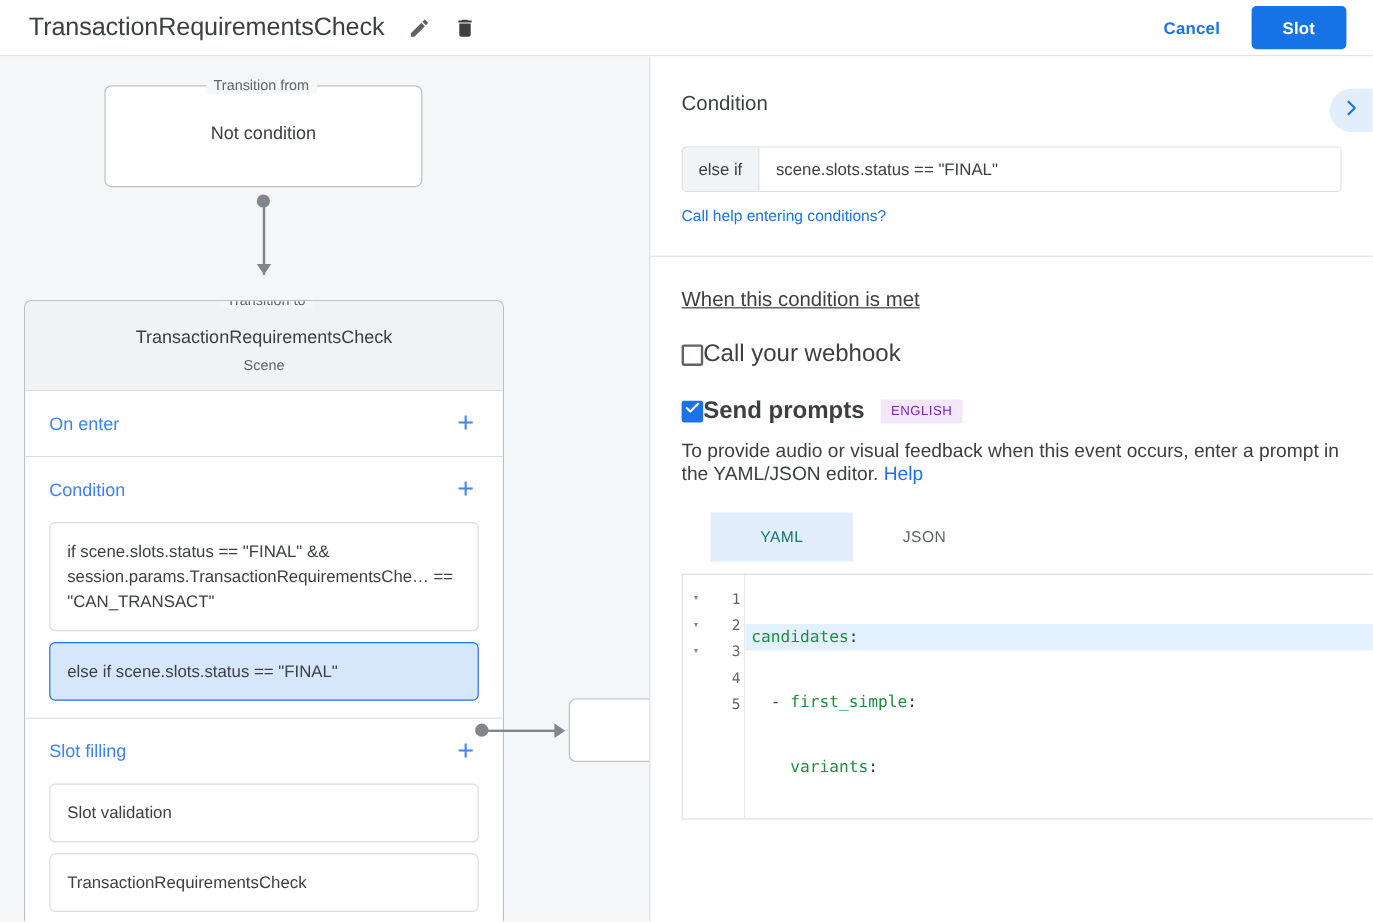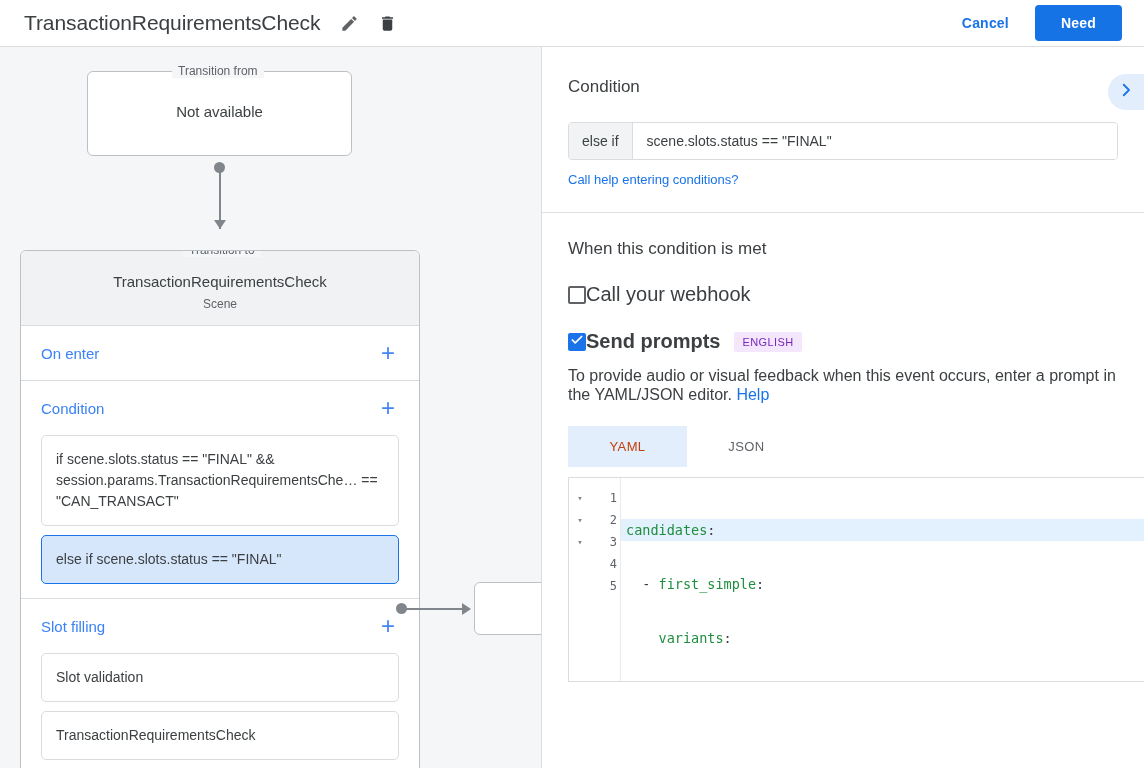--- a/index.html
+++ b/index.html
@@ -148,21 +148,21 @@
     font-size: 14px; color: #3c4043; white-space: nowrap;
   }
   .cond-value {
     flex: 1; border: none; outline: none; padding: 0 14px;
     font-size: 14px; color: #3c4043; font-family: "Liberation Sans", sans-serif;
     background: #fff;
   }
   .help-link { display: inline-block; margin-top: 12px; font-size: 13px; color: #1a73e8; text-decoration: none; cursor: pointer; }
 
   .rsection.met { padding-top: 26px; }
-  .met-title { font-size: 17px; color: #3c4043; }
+  .met-title { font-size: 17px; color: #3c4043; text-decoration: underline; }
   .check-row { display: flex; align-items: center; margin-top: 24px; }
   .cbox {
     width: 18px; height: 18px; border: 2px solid #5f6368; border-radius: 2px;
     background: #fff; cursor: pointer; flex: 0 0 auto;
   }
   .cbox.checked {
     background: #1a73e8; border-color: #1a73e8;
     display: flex; align-items: center; justify-content: center;
   }
   .check-label { font-size: 20px; color: #3c4043; }
@@ -175,21 +175,21 @@
     margin-top: 13px; font-size: 16px; color: #3c4043; line-height: 19px; max-width: 552px;
   }
   .hint a { color: #1a73e8; text-decoration: none; cursor: pointer; }
 
   
   .tabs { display: flex; margin-top: 22px; }
   .tab {
     min-width: 119px; text-align: center; padding: 13px 10px; font-size: 13px;
     color: #5f6368; cursor: pointer; letter-spacing: .4px;
   }
-  .tab.active { background: #e3eefc; color: #c2410c; font-weight: normal; }
+  .tab.active { background: #e3eefc; color: #0f766e; font-weight: normal; margin-left: 24px; }
 
   
   .editor {
     margin-top: 10px; margin-left: 26px; width: 578px; height: 205px;
     border: 1px solid #dadce0; border-top: 1px solid #dadce0;
     display: flex; overflow: hidden; background: #fff;
   }
   .gutter {
     width: 52px; background: #fff; border-right: 1px solid #e8eaed;
     padding-top: 9px; flex: 0 0 auto; font-family: "DejaVu Sans Mono", monospace;
@@ -227,28 +227,28 @@
       <span>
         <svg width="19" height="19" viewBox="0 0 24 24" fill="#3c4043">
           <path d="M6 19c0 1.1.9 2 2 2h8c1.1 0 2-.9 2-2V7H6v12zM19 4h-3.5l-1-1h-5l-1 1H5v2h14V4z"></path>
         </svg>
       </span>
     </div>
 
     <div class="header-spacer"></div>
 
     <button class="cancel-btn">Cancel</button>
-    <button class="save-btn">Need</button>
+    <button class="save-btn">Slot</button>
   </div>
 
   <div class="canvas">
 
     <div class="fieldset-box" id="transition-from">
       <div class="fieldset-legend">Transition from</div>
-      <div class="not-available">Not available</div>
+      <div class="not-available">Not condition</div>
     </div>
 
     <div class="conn-dot" style="left:214px; top:115px;"></div>
     <div class="conn-line-v" style="left:219px; top:120px; height:62px;"></div>
     <div class="conn-arrow-down" style="left:213.5px; top:173px;"></div>
 
     <div id="scene-card">
       <div class="fieldset-legend">Transition to</div>
 
       <div class="scene-head">

